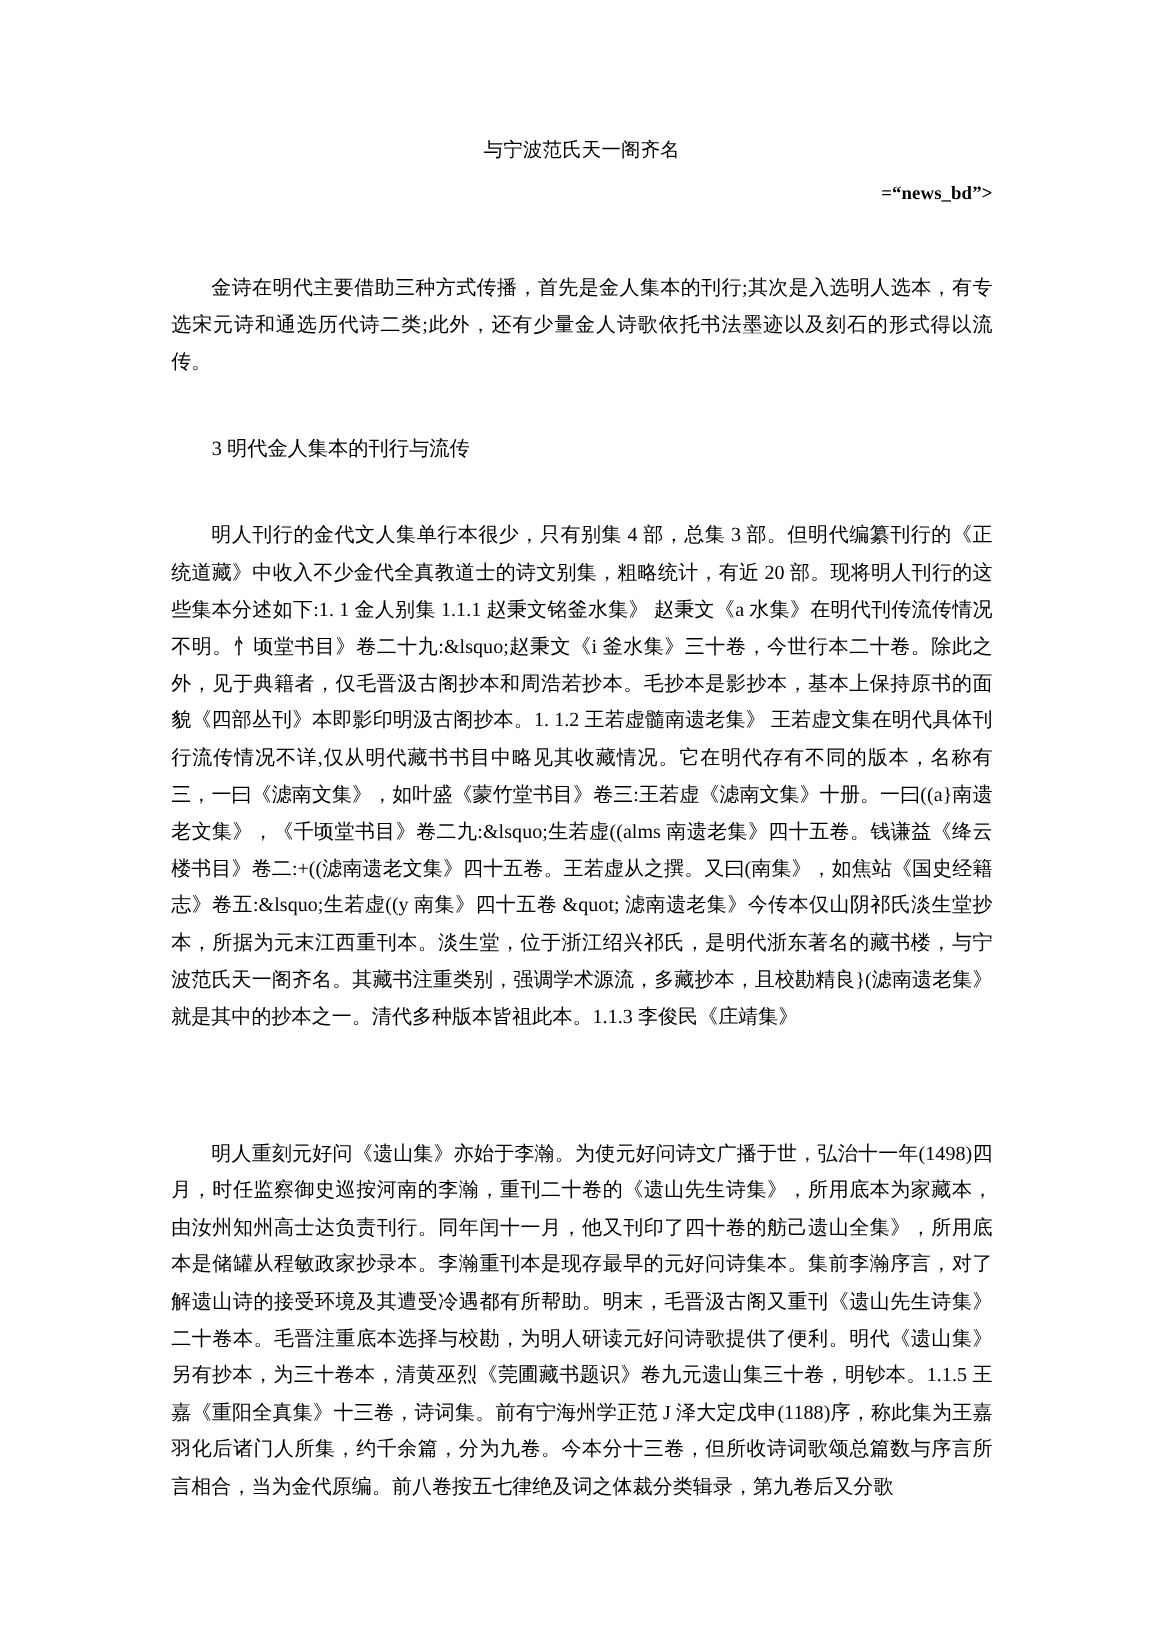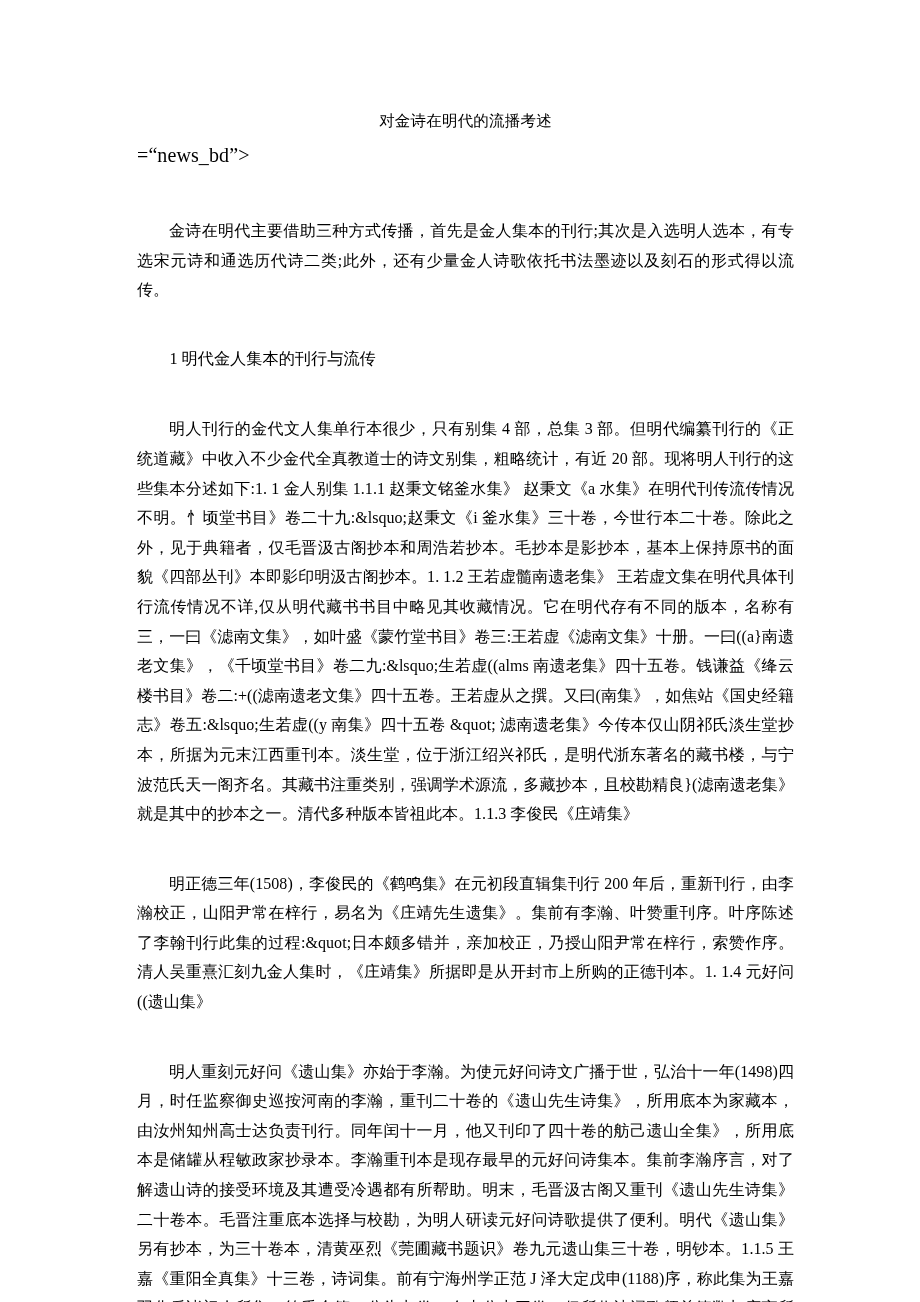--- a/index.html
+++ b/index.html
@@ -30,25 +30,26 @@
     width: 657px;
   }
   .doc-title {
     text-align: center;
     font-size: 15.5px;
     line-height: 26px;
     margin: 0 0 0 0;
     letter-spacing: 0.2px;
   }
   .raw-markup-line {
-    text-align: left;
-    font-size: 20px;
+    text-align: right;
+    font-size: 15px;
     line-height: 30px;
     margin: 6px 0 0 0;
     letter-spacing: 0.1px;
+    font-weight: bold;
   }
   .para {
     font-size: 16px;
     line-height: 29.6px;
     text-align: justify;
     text-justify: inter-ideograph;
     margin: 0;
     text-indent: 2em;
     letter-spacing: 0.05px;
     word-break: break-all;
@@ -62,38 +63,37 @@
     text-indent: 2em;
     text-align: left;
   }
 </style>
 </head>
 <body>
 
 <div class="page">
   <div class="content">
 
-    <div class="doc-title">对金诗在明代的流播考述</div>
+    <div class="doc-title">与宁波范氏天一阁齐名</div>
 
     <div class="raw-markup-line">=“news_bd”&gt;</div>
 
     <div class="spacer-lg"></div>
 
     <p class="para">金诗在明代主要借助三种方式传播，首先是金人集本的刊行;其次是入选明人选本，有专选宋元诗和通选历代诗二类;此外，还有少量金人诗歌依托书法墨迹以及刻石的形式得以流传。</p>
 
     <div class="spacer-md"></div>
 
-    <p class="heading-para">1 明代金人集本的刊行与流传</p>
+    <p class="heading-para">3 明代金人集本的刊行与流传</p>
 
     <div class="spacer-md"></div>
 
     <p class="para">明人刊行的金代文人集单行本很少，只有别集 4 部，总集 3 部。但明代编纂刊行的《正统道藏》中收入不少金代全真教道士的诗文别集，粗略统计，有近 20 部。现将明人刊行的这些集本分述如下:1. 1 金人别集 1.1.1 赵秉文铭釜水集》 赵秉文《a 水集》在明代刊传流传情况不明。忄顷堂书目》卷二十九:&amp;lsquo;赵秉文《i 釜水集》三十卷，今世行本二十卷。除此之外，见于典籍者，仅毛晋汲古阁抄本和周浩若抄本。毛抄本是影抄本，基本上保持原书的面貌《四部丛刊》本即影印明汲古阁抄本。1. 1.2 王若虚髓南遗老集》 王若虚文集在明代具体刊行流传情况不详,仅从明代藏书书目中略见其收藏情况。它在明代存有不同的版本，名称有三，一曰《滤南文集》，如叶盛《蒙竹堂书目》卷三:王若虚《滤南文集》十册。一曰((a}南遗老文集》，《千顷堂书目》卷二九:&amp;lsquo;生若虚((alms 南遗老集》四十五卷。钱谦益《绛云楼书目》卷二:+((滤南遗老文集》四十五卷。王若虚从之撰。又曰(南集》，如焦站《国史经籍志》卷五:&amp;lsquo;生若虚((y 南集》四十五卷 &amp;quot; 滤南遗老集》今传本仅山阴祁氏淡生堂抄本，所据为元末江西重刊本。淡生堂，位于浙江绍兴祁氏，是明代浙东著名的藏书楼，与宁波范氏天一阁齐名。其藏书注重类别，强调学术源流，多藏抄本，且校勘精良}(滤南遗老集》就是其中的抄本之一。清代多种版本皆祖此本。1.1.3 李俊民《庄靖集》</p>
 
     <div class="spacer-md"></div>
 
-    <p class="para">明正德三年(1508)，李俊民的《鹤鸣集》在元初段直辑集刊行 200 年后，重新刊行，由李瀚校正，山阳尹常在梓行，易名为《庄靖先生遗集》。集前有李瀚、叶赞重刊序。叶序陈述了李翰刊行此集的过程:&amp;quot;日本颇多错并，亲加校正，乃授山阳尹常在梓行，索赞作序。清人吴重熹汇刻九金人集时，《庄靖集》所据即是从开封市上所购的正德刊本。1. 1.4 元好问((遗山集》</p>
 
     <div class="spacer-md"></div>
 
     <p class="para">明人重刻元好问《遗山集》亦始于李瀚。为使元好问诗文广播于世，弘治十一年(1498)四月，时任监察御史巡按河南的李瀚，重刊二十卷的《遗山先生诗集》，所用底本为家藏本，由汝州知州高士达负责刊行。同年闰十一月，他又刊印了四十卷的舫己遗山全集》，所用底本是储罐从程敏政家抄录本。李瀚重刊本是现存最早的元好问诗集本。集前李瀚序言，对了解遗山诗的接受环境及其遭受冷遇都有所帮助。明末，毛晋汲古阁又重刊《遗山先生诗集》二十卷本。毛晋注重底本选择与校勘，为明人研读元好问诗歌提供了便利。明代《遗山集》另有抄本，为三十卷本，清黄巫烈《莞圃藏书题识》卷九元遗山集三十卷，明钞本。1.1.5 王嘉《重阳全真集》十三卷，诗词集。前有宁海州学正范 J 泽大定戊申(1188)序，称此集为王嘉羽化后诸门人所集，约千余篇，分为九卷。今本分十三卷，但所收诗词歌颂总篇数与序言所言相合，当为金代原编。前八卷按五七律绝及词之体裁分类辑录，第九卷后又分歌</p>
 
   </div>
 </div>
 
 </body></html>

